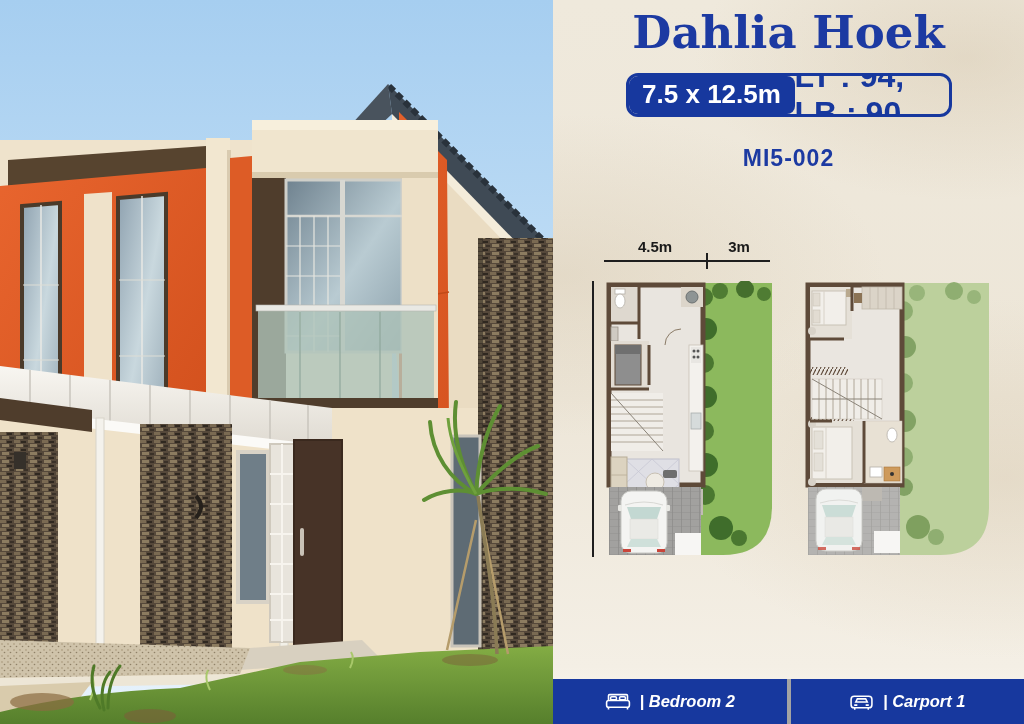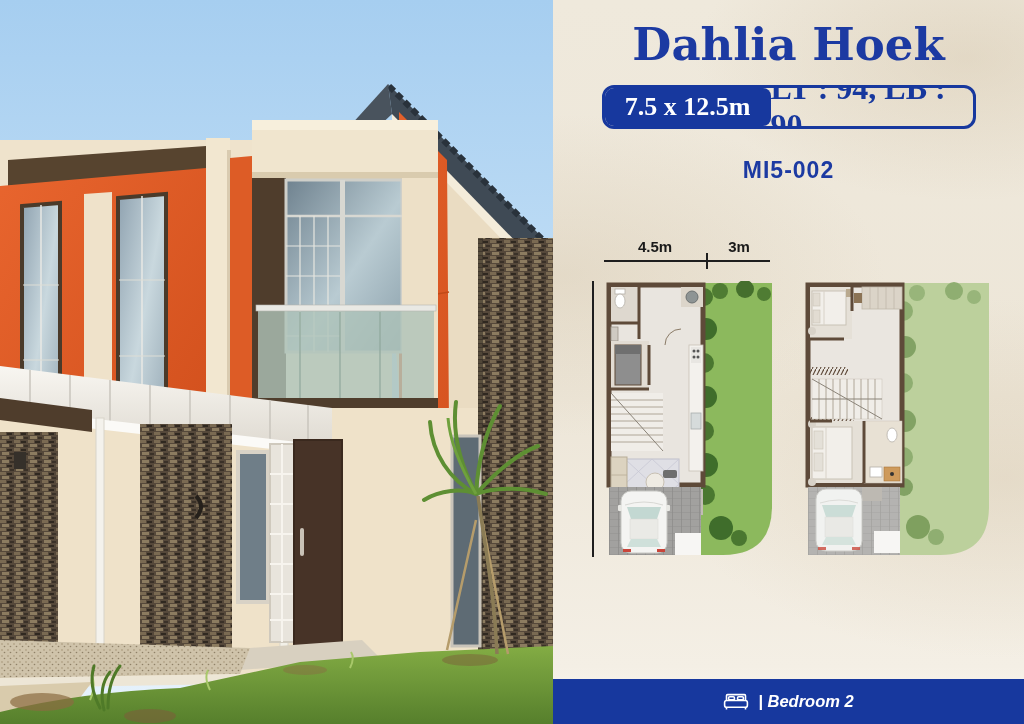--- a/index.html
+++ b/index.html
@@ -13,30 +13,29 @@
   
   .panel {
     position:absolute; left:553px; top:0; width:471px; height:724px;
     background:
       radial-gradient(ellipse 420px 220px at 88% 8%,  rgba(208,192,164,0.40), transparent 65%),
       radial-gradient(ellipse 520px 260px at 2% 38%,  rgba(206,190,162,0.32), transparent 62%),
       radial-gradient(ellipse 560px 300px at 96% 66%, rgba(212,196,168,0.38), transparent 60%),
       linear-gradient(180deg,#EFE9DC 0%, #EDE6D8 55%, #F4EFE5 92%, #FAF7F0 100%);
   }
   .title {
-    margin-top:20px; text-align:center;
+    margin-top:8px; text-align:center;
     font-family:"DejaVu Serif", serif; font-weight:700;
     font-size:45px; line-height:1.1; color:#1C3AA2; letter-spacing:0px;
   }
   .badge {
-    width:374px; height:44px; margin:15px auto 10px auto;
+    width:326px; height:44px; margin:15px auto 10px auto;
     display:flex; align-items:stretch;
     border:3px solid #17389E; border-radius:12px; overflow:hidden;
     background:transparent;
-    font-family:Liberation Serif, serif;
   }
   .badge-left {
     flex:0 0 166px; background:#17389E; color:#fff;
     display:flex; align-items:center; justify-content:center;
     font-weight:700; font-size:26px; letter-spacing:0px;
     border-radius:0 8px 8px 0;
   }
   .badge-right {
     flex:1; color:#17389E; display:flex; align-items:center; justify-content:center;
     font-weight:700; font-size:32px;
@@ -434,15 +433,24 @@
     <div class="feature">
       <svg width="26" height="19" viewBox="0 0 24 18" fill="none" stroke="#FFFFFF" stroke-width="1.5">
         <path d="M3,8 V3.5 a1,1 0 0 1 1,-1 h16 a1,1 0 0 1 1,1 V8"></path>
         <rect x="1.2" y="8" width="21.6" height="6.5" rx="2"></rect>
         <rect x="5" y="4.5" width="5.5" height="2.8" rx="1"></rect>
         <rect x="13.5" y="4.5" width="5.5" height="2.8" rx="1"></rect>
         <path d="M3,14.5 V16.5 M21,14.5 V16.5"></path>
       </svg>
       <span class="feature-label">| Bedroom 2</span>
     </div>
+    <div class="feature">
+      <svg width="25" height="19" viewBox="0 0 24 18" fill="none" stroke="#FFFFFF" stroke-width="1.5">
+        <rect x="2" y="4" width="20" height="11" rx="3"></rect>
+        <path d="M6.5,9.5 L8,6.5 h8 l1.5,3 Z"></path>
+        <path d="M5,12.5 h3 M16,12.5 h3"></path>
+        <path d="M5.5,15 v1.8 M18.5,15 v1.8"></path>
+      </svg>
+      <span class="feature-label">| Carport 1</span>
+    </div>
   </div>
 
 </div>
 
 </body></html>

